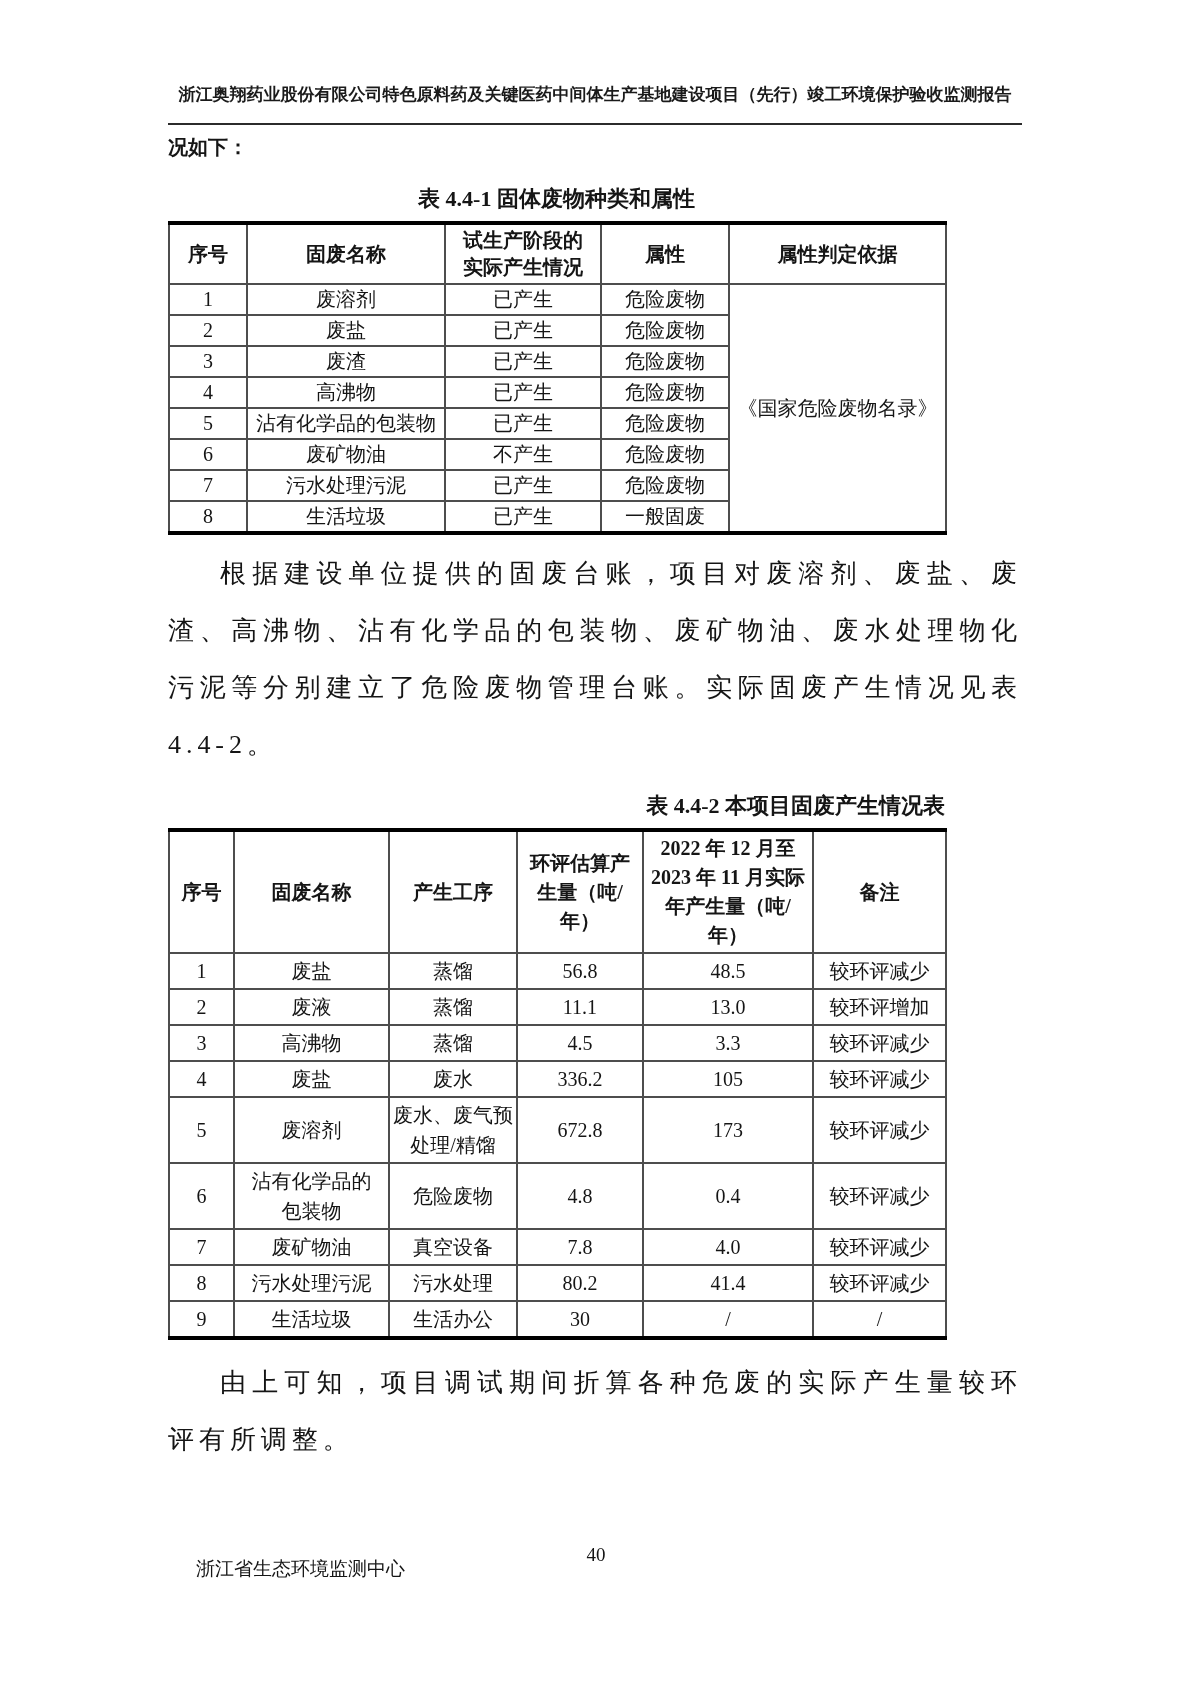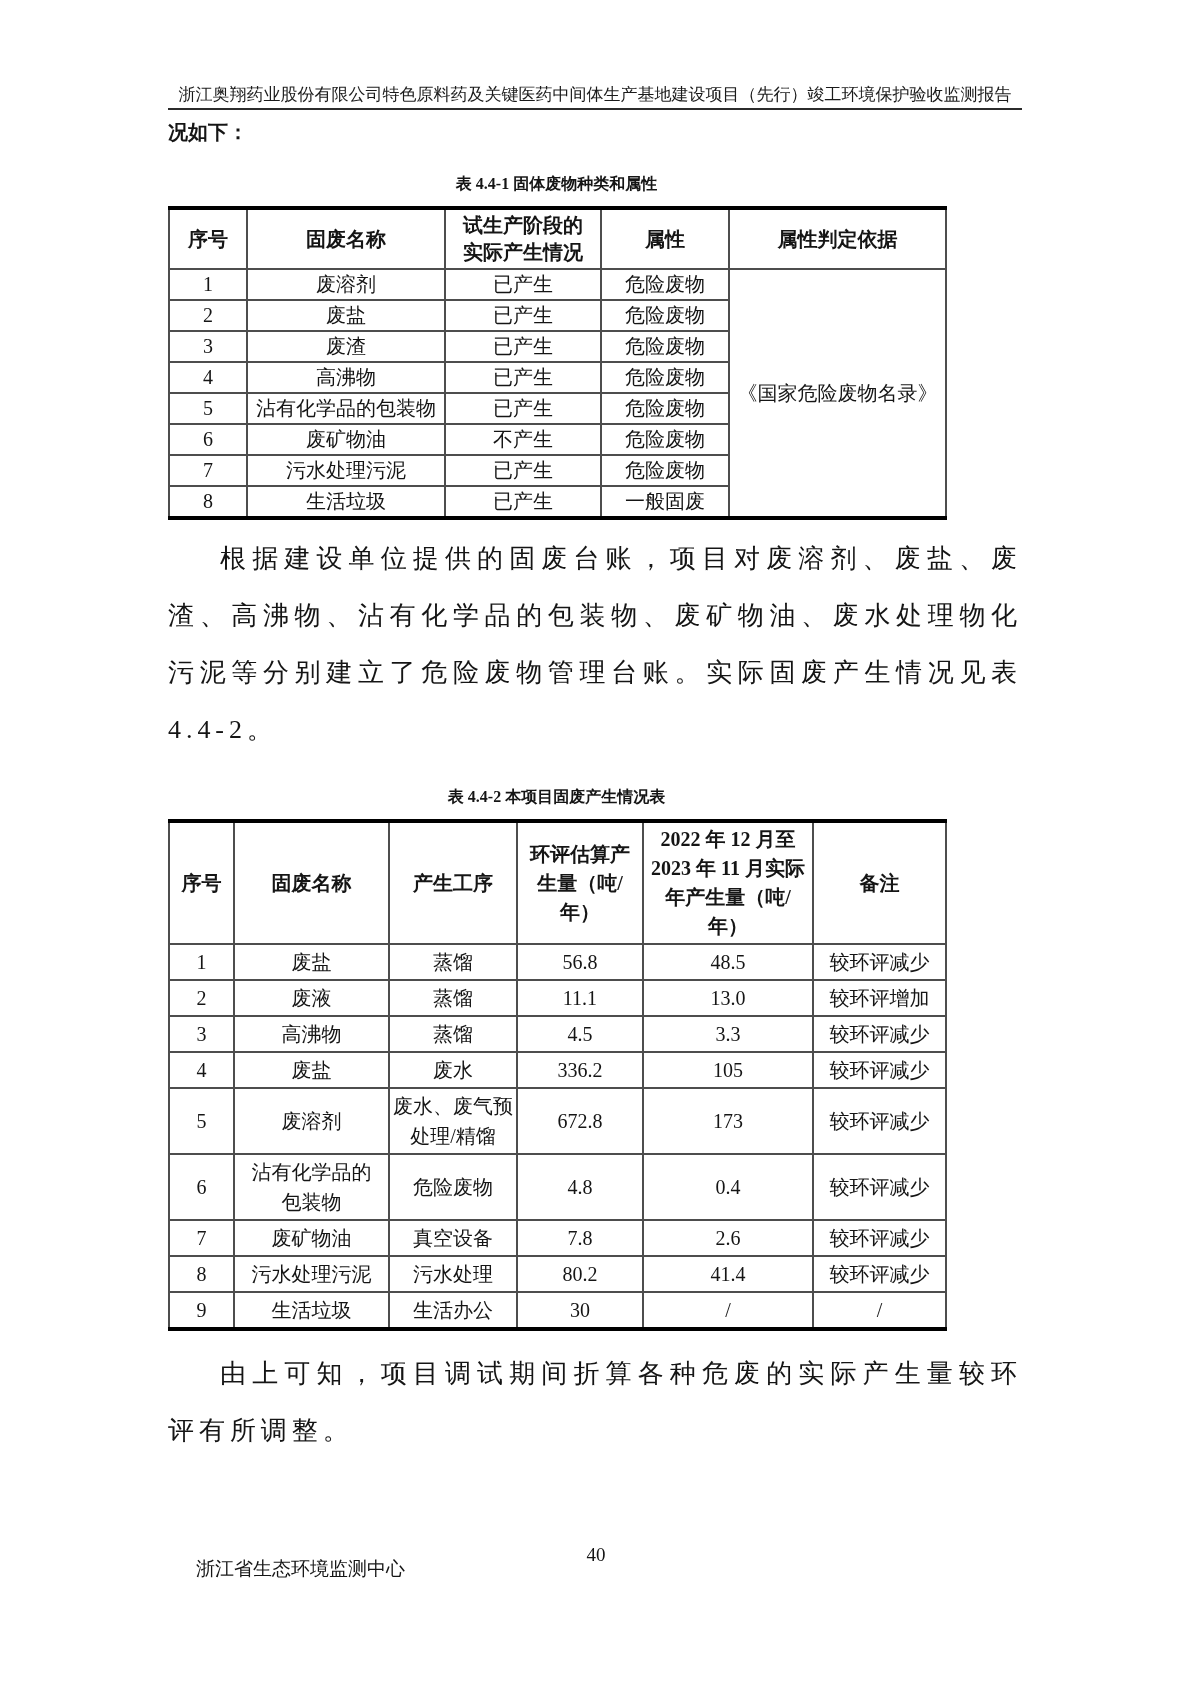--- a/index.html
+++ b/index.html
@@ -10,28 +10,29 @@
     background:#ffffff;
     color:#151515;
     font-family:"Liberation Serif","DejaVu Serif",serif;
     overflow:hidden;
   }
   .header{margin:0 168px;padding-top:84px;}
   .header-title{
     text-align:center;
     font-size:17px;line-height:21px;
     border-bottom:2px solid #2b2b2b;
-    padding-bottom:3px;
+    padding-bottom:18px;
     color:#1a1a1a;
+    font-weight:bold;
   }
   .content{margin:0 168px;}
   .intro{margin:5px 0 0;font-size:20px;line-height:34px;font-weight:bold;}
-  .tbl-title{width:777px;text-align:center;font-weight:bold;font-size:16px;line-height:29px;}
+  .tbl-title{width:777px;text-align:center;font-weight:bold;font-size:22px;line-height:29px;}
   .t1t{margin-top:20px;}
-  .t2t{margin-top:24px;}
+  .t2t{margin-top:18px;text-align:right;}
   table{
     border-collapse:collapse;
     width:777px;table-layout:fixed;
     margin-top:8px;
     border-top:4px solid #000;
     border-bottom:4px solid #000;
   }
   th,td{
     border:2px solid #4d4d4d;
     text-align:center;vertical-align:middle;
@@ -219,21 +220,21 @@
           <td>危险废物</td>
           <td>4.8</td>
           <td>0.4</td>
           <td>较环评减少</td>
         </tr>
         <tr>
           <td>7</td>
           <td>废矿物油</td>
           <td>真空设备</td>
           <td>7.8</td>
-          <td>2.6</td>
+          <td>4.0</td>
           <td>较环评减少</td>
         </tr>
         <tr>
           <td>8</td>
           <td>污水处理污泥</td>
           <td>污水处理</td>
           <td>80.2</td>
           <td>41.4</td>
           <td>较环评减少</td>
         </tr>

